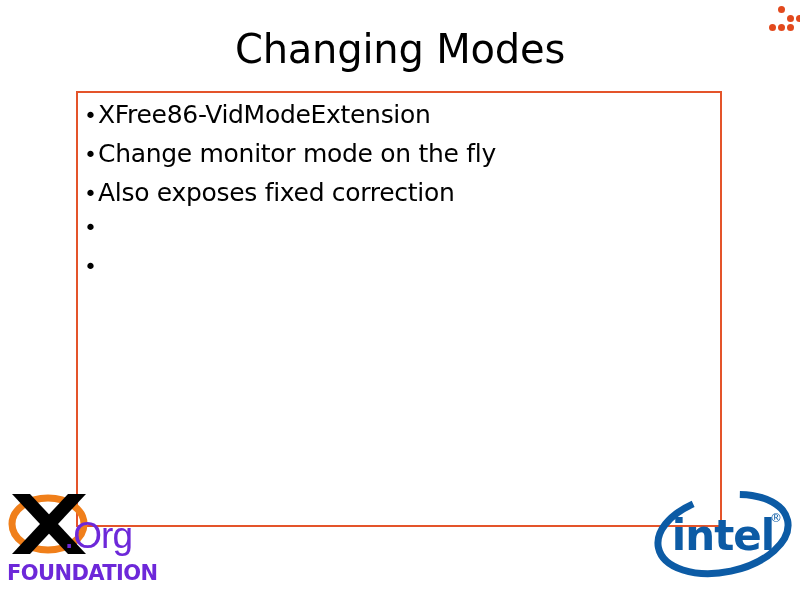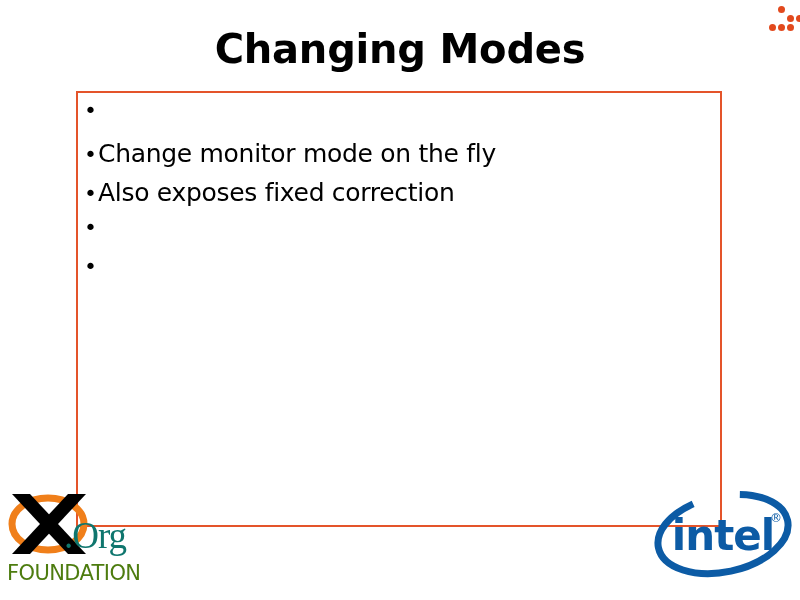--- a/index.html
+++ b/index.html
@@ -38,21 +38,21 @@
 
   
   .title {
     position: absolute;
     top: 24px;
     left: 0;
     width: 800px;
     text-align: center;
     font-family: "DejaVu Sans", sans-serif;
     font-size: 40px;
-    font-weight: bold;
+    font-weight: normal;
     color: #000000;
     letter-spacing: -0.2px;
     line-height: 50px;
     white-space: nowrap;
   }
 
   
   .content-box {
     position: absolute;
     left: 76px;
@@ -108,35 +108,35 @@
     position: absolute;
     left: 0;
     top: 0;
     width: 150px;
     height: 78px;
   }
   .xorg-dotorg {
     position: absolute;
     left: 64px;
     top: 516px;
-    font-family: Liberation Serif, serif;
+    font-family: Liberation Sans, sans-serif;
     font-size: 37px;
     font-weight: normal;
-    color: #0f766e;
+    color: #6d28d9;
     letter-spacing: -1px;
     line-height: 40px;
   }
   .xorg-foundation {
     position: absolute;
     left: 7px;
     top: 561px;
     font-family: "DejaVu Sans", sans-serif;
     font-size: 21px;
-    font-weight: normal;
-    color: #4d7c0f;
+    font-weight: bold;
+    color: #6d28d9;
     letter-spacing: -0.6px;
     line-height: 24px;
   }
 
   
   .intel-logo {
     position: absolute;
     left: 648px;
     top: 488px;
     width: 150px;
@@ -157,20 +157,21 @@
     <span class="dot" style="left:36px; top:15px;"></span>
   </div>
 
   <div class="title">Changing Modes</div>
 
   <div class="content-box"></div>
 
   <ul class="bullet-list">
     <li class="bullet-item">
       <span class="bullet-marker">•</span>
+      <span class="bullet-text">XFree86-VidModeExtension</span>
     </li>
     <li class="bullet-item">
       <span class="bullet-marker">•</span>
       <span class="bullet-text">Change monitor mode on the fly</span>
     </li>
     <li class="bullet-item">
       <span class="bullet-marker">•</span>
       <span class="bullet-text">Also exposes fixed correction</span>
     </li>
     <li class="bullet-item">

